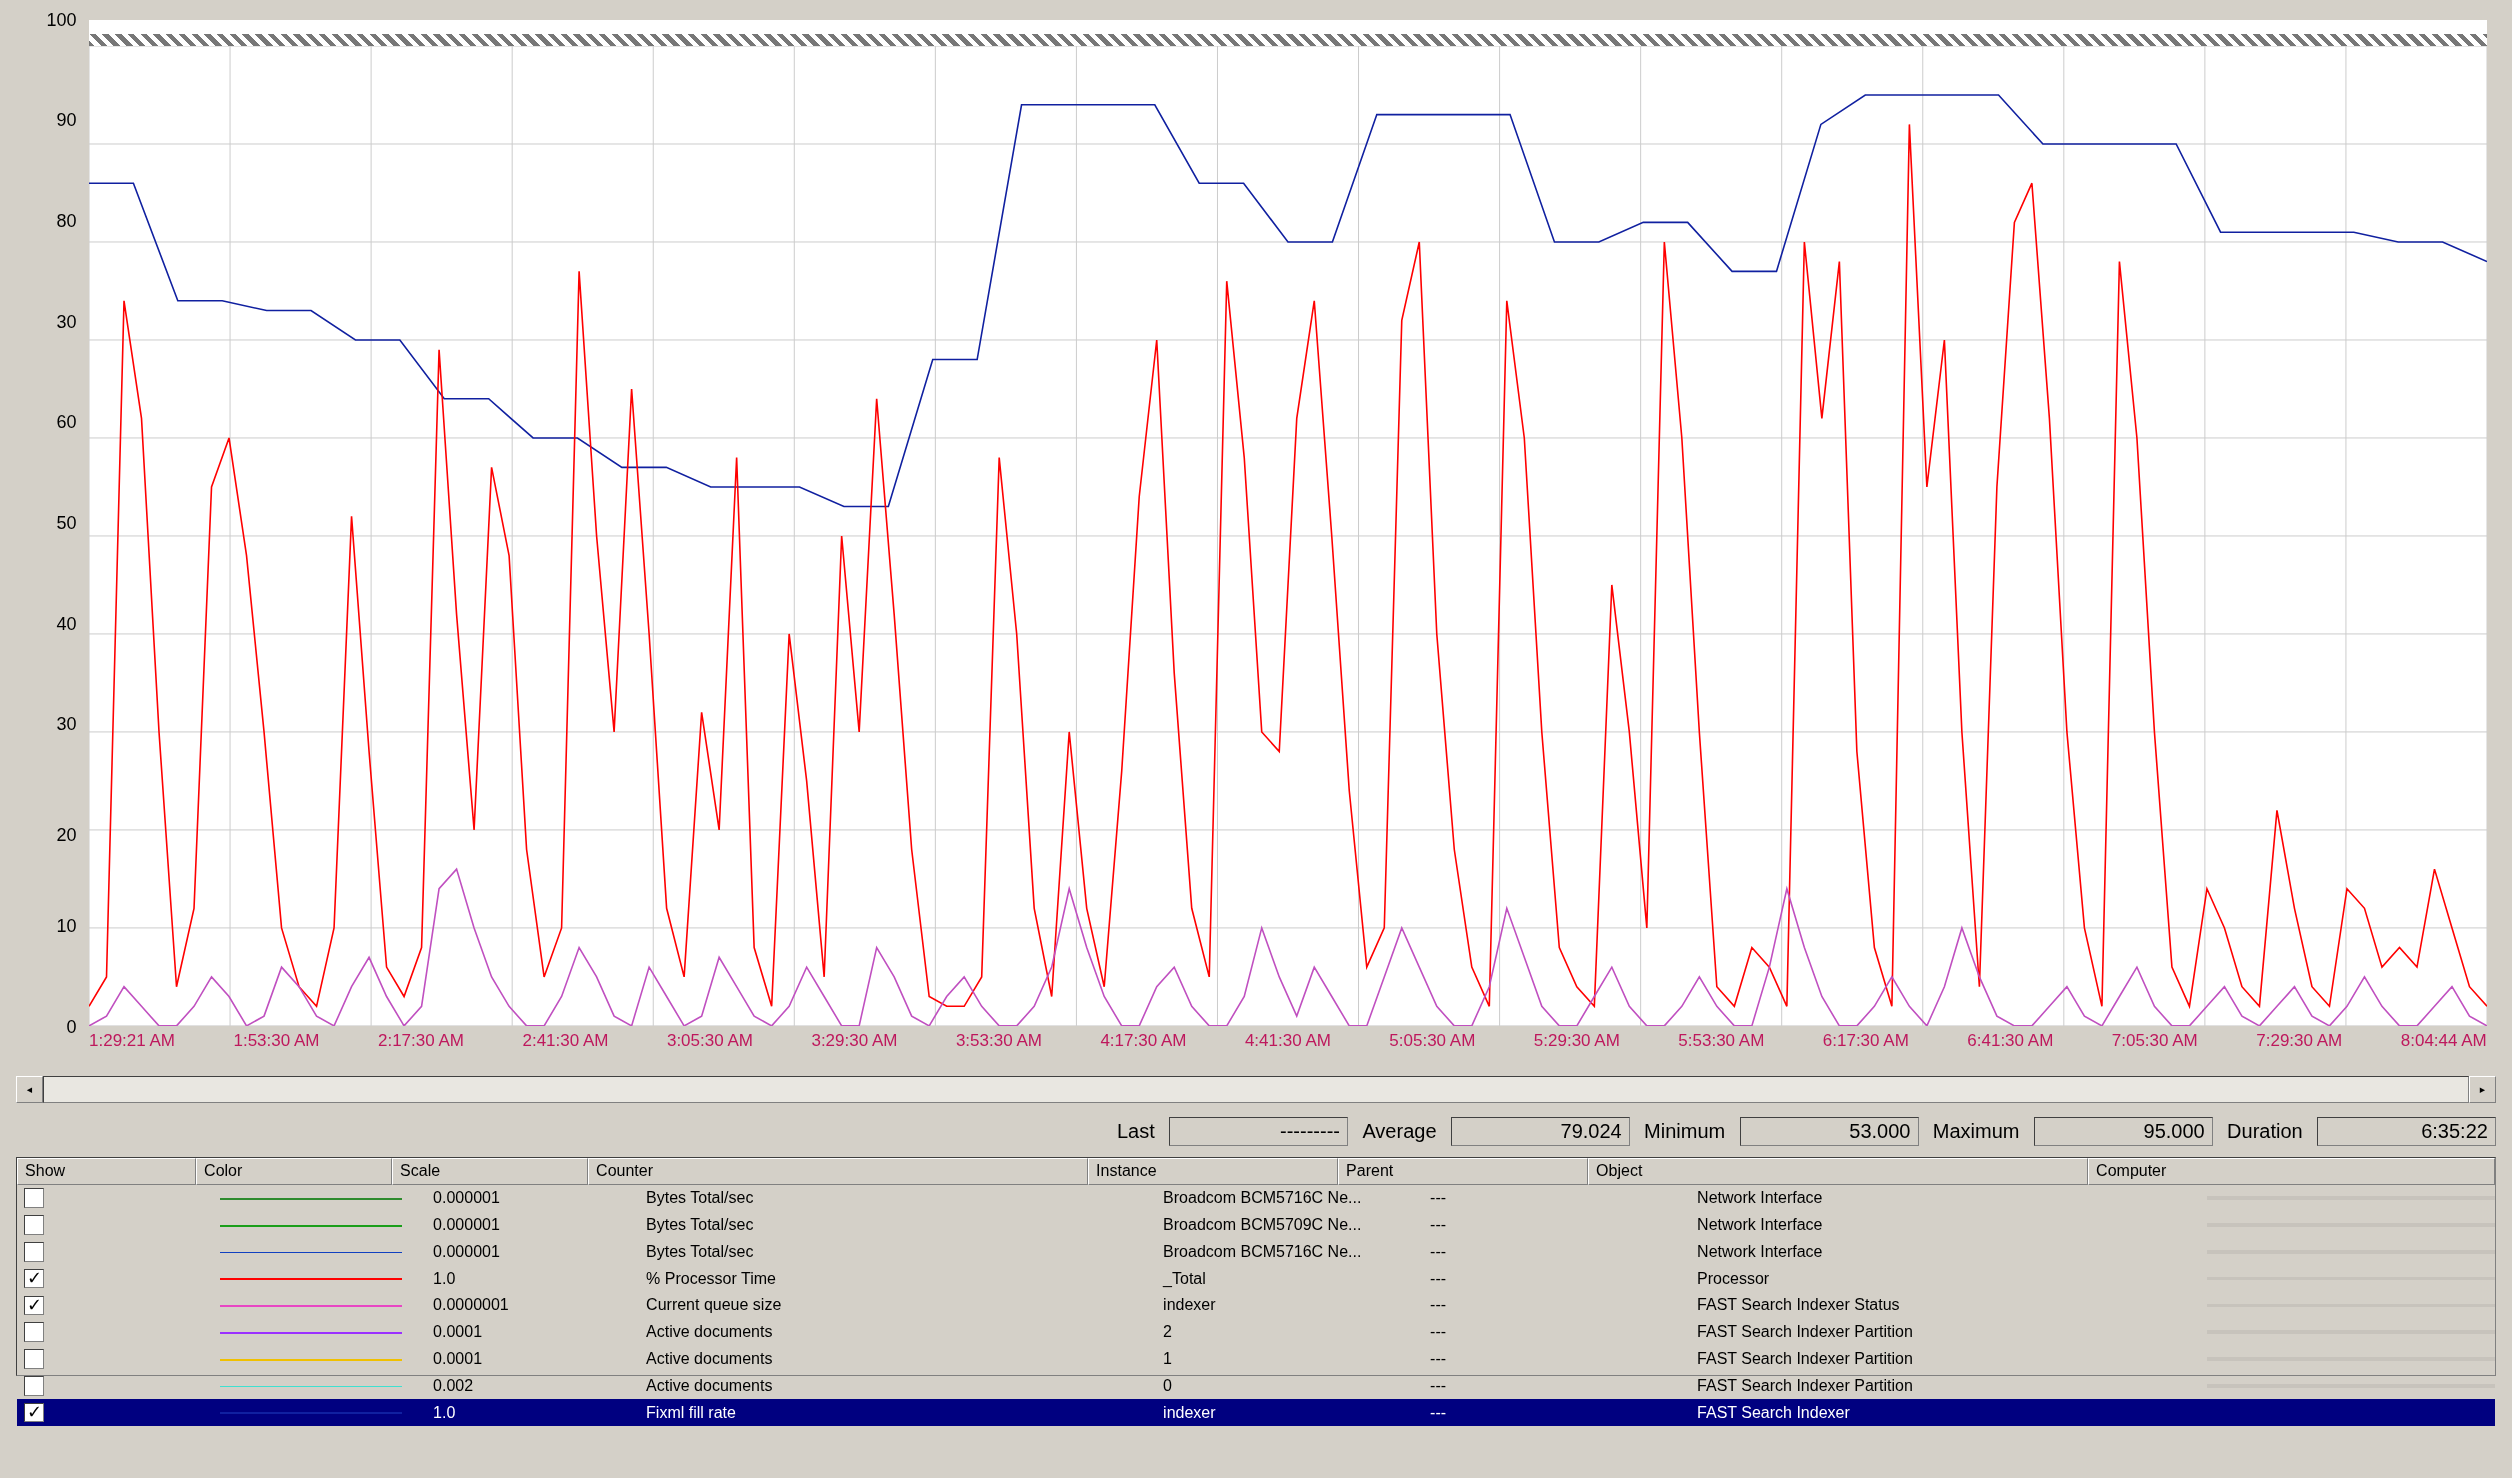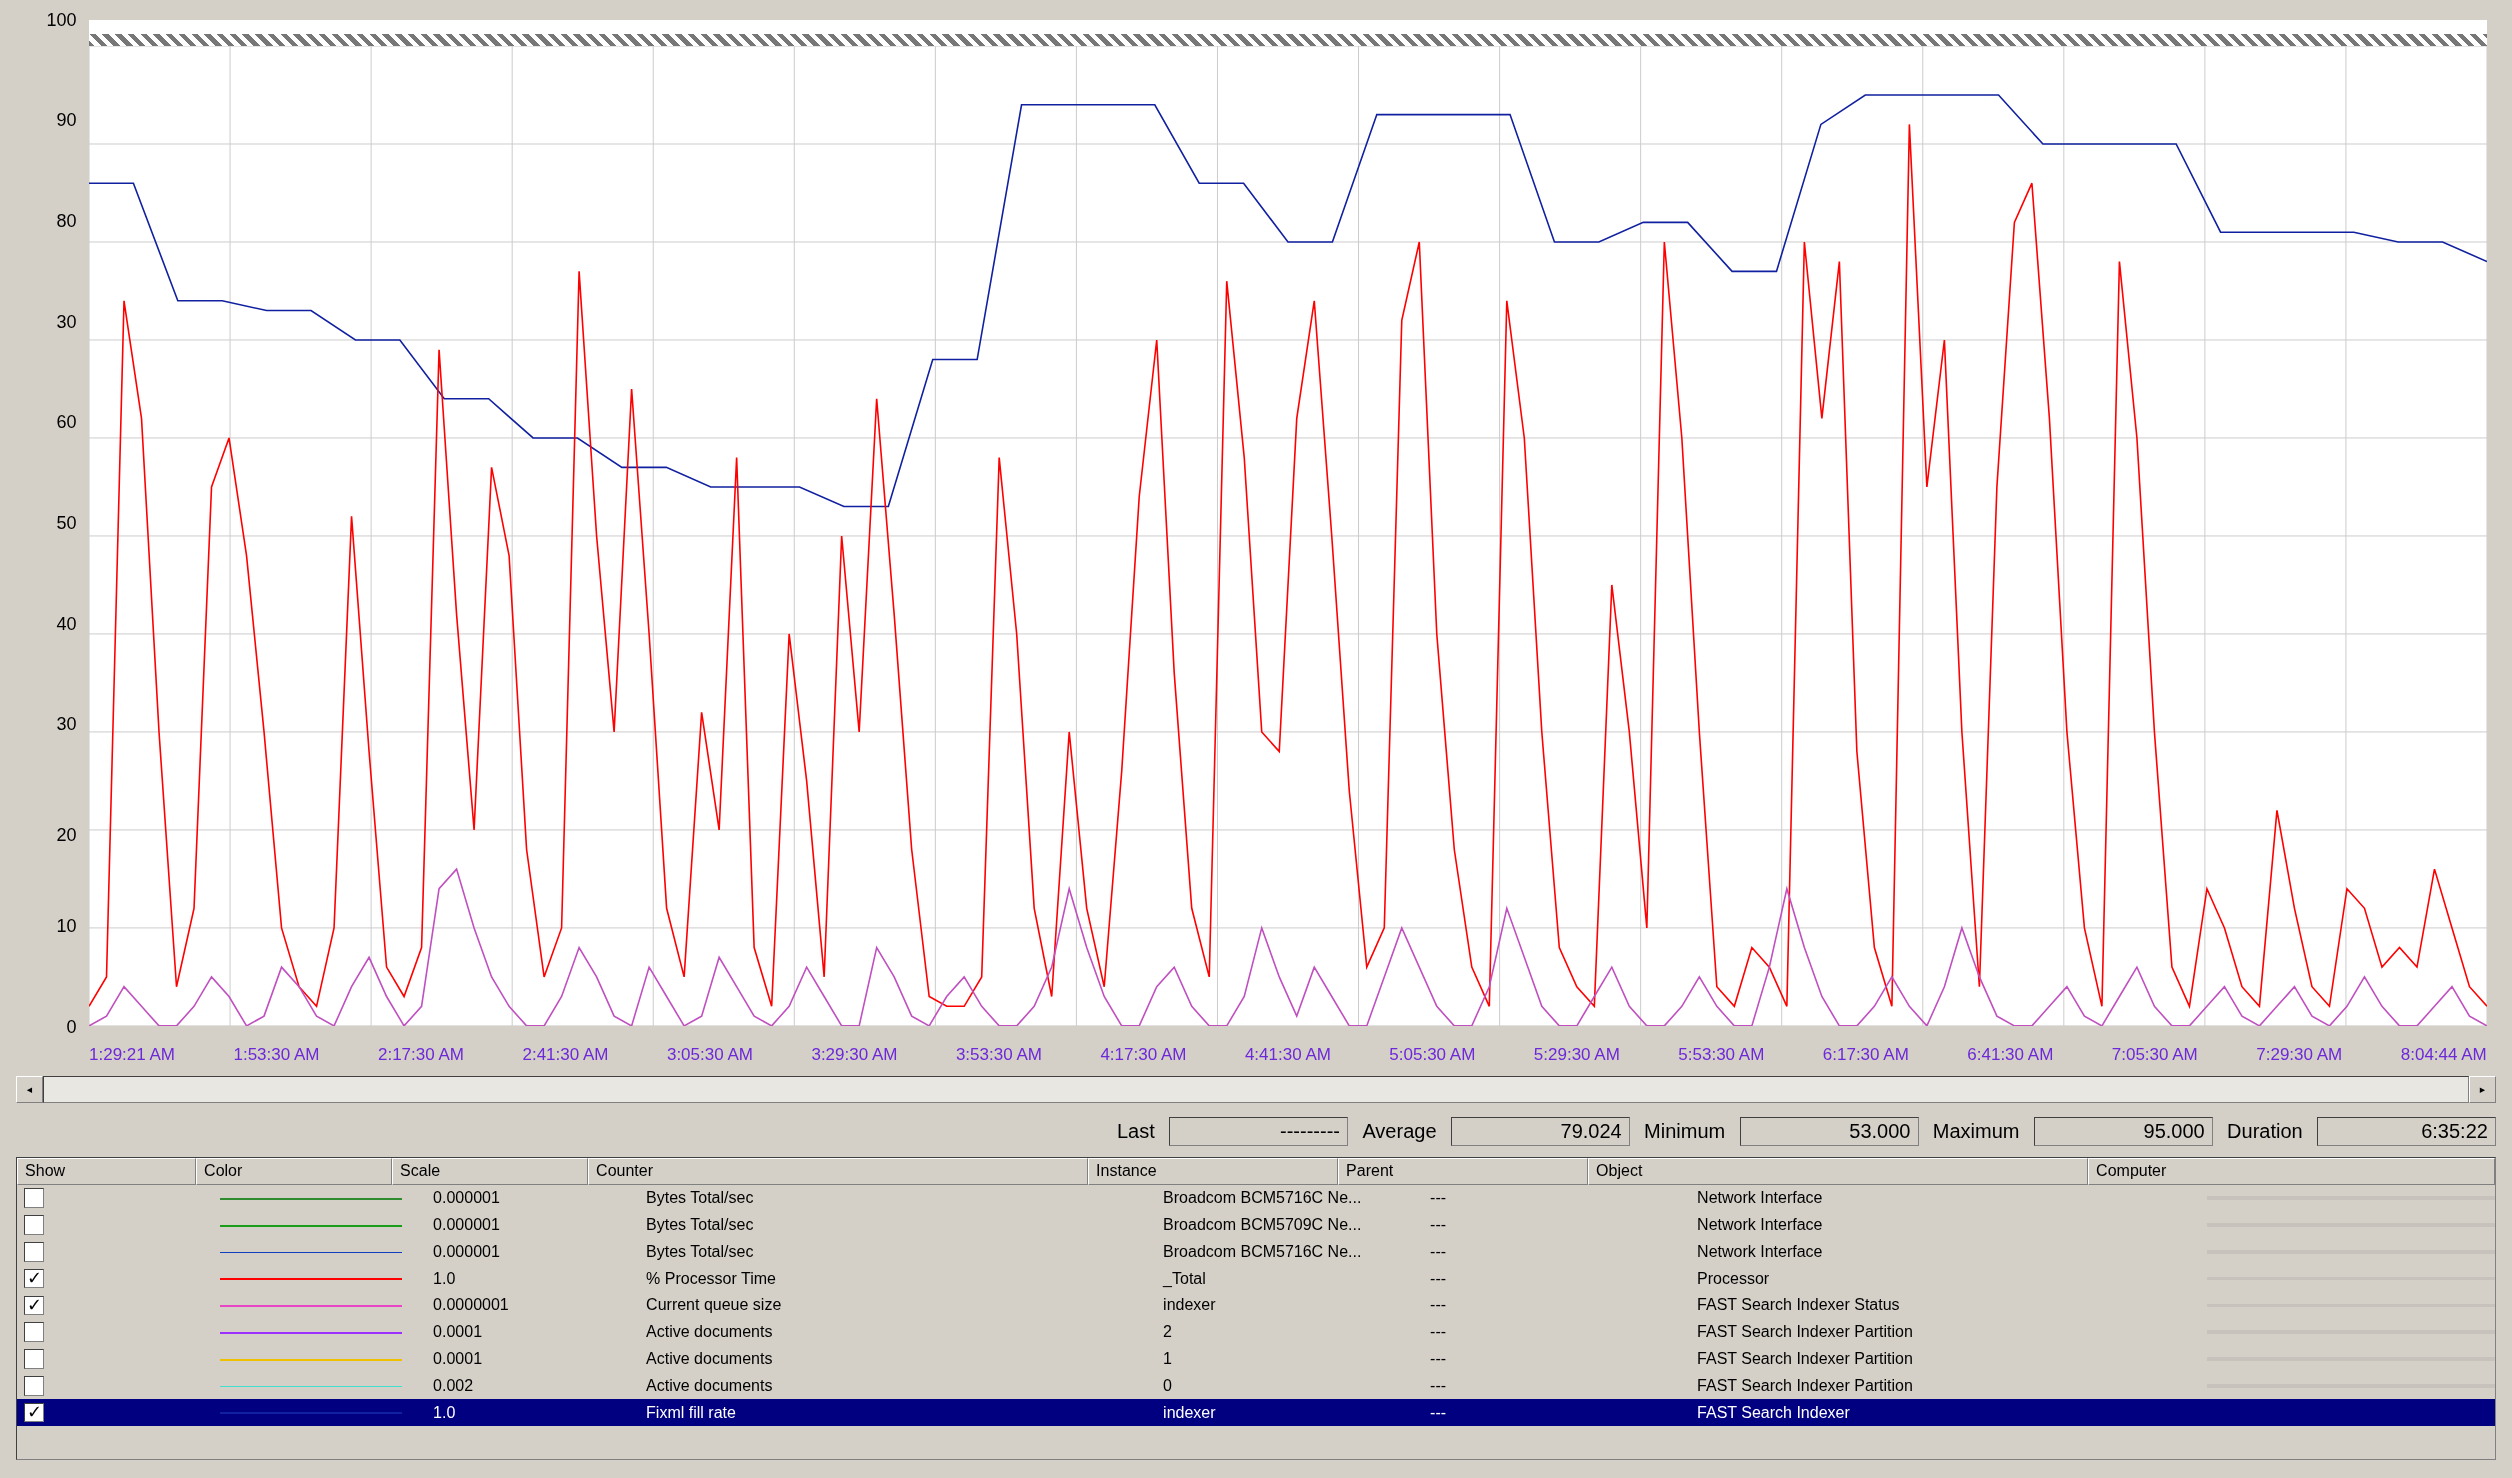--- a/index.html
+++ b/index.html
@@ -30,21 +30,21 @@
     background-repeat: no-repeat;
     background-position: top;
   }
   .plot-inner {
     position: absolute;
     top:12.5px; left:0; right:0; bottom:0;
     background:#fff;
   }
   .x-labels {
     position:absolute; left:73px; right:9px; bottom:3.6px; height:34px;
-    display:flex; justify-content:space-between; font-size:17px; color:#6d28d9;align-items:flex-end;
+    display:flex; justify-content:space-between; font-size:17px; color:#be185d;
   }
   .y-labels {
     position:absolute; left:0; top:0; width:66px; bottom:43px;
     font-size:18px; color:#000;
   }
   .y-labels div { position:absolute; right:5.4px; transform:translateY(-50%); }
 
   .hscroll {
     margin-top:7.1px;
     height:27px;
@@ -76,21 +76,21 @@
   .stats .val {
     display:inline-block; width:179px;
     background:#d4d0c8;
     border:0.9px solid #808080;
     border-top-color:#404040; border-left-color:#404040;
     padding:1.8px 7.1px; text-align:right;
   }
 
   .legend {
     margin-top:10.7px;
-    height:303px;
+    height:219px;
     background:#d4d0c8;
     border:0.9px solid #808080;
     border-top-color:#404040; border-left-color:#404040;
   }
   .legend-hdr, .legend-row {
     display:grid;
     grid-template-columns: 179px 196px 196px 500px 250px 250px 500px 1fr;
     align-items:center;
     font-size:16px;
   }

